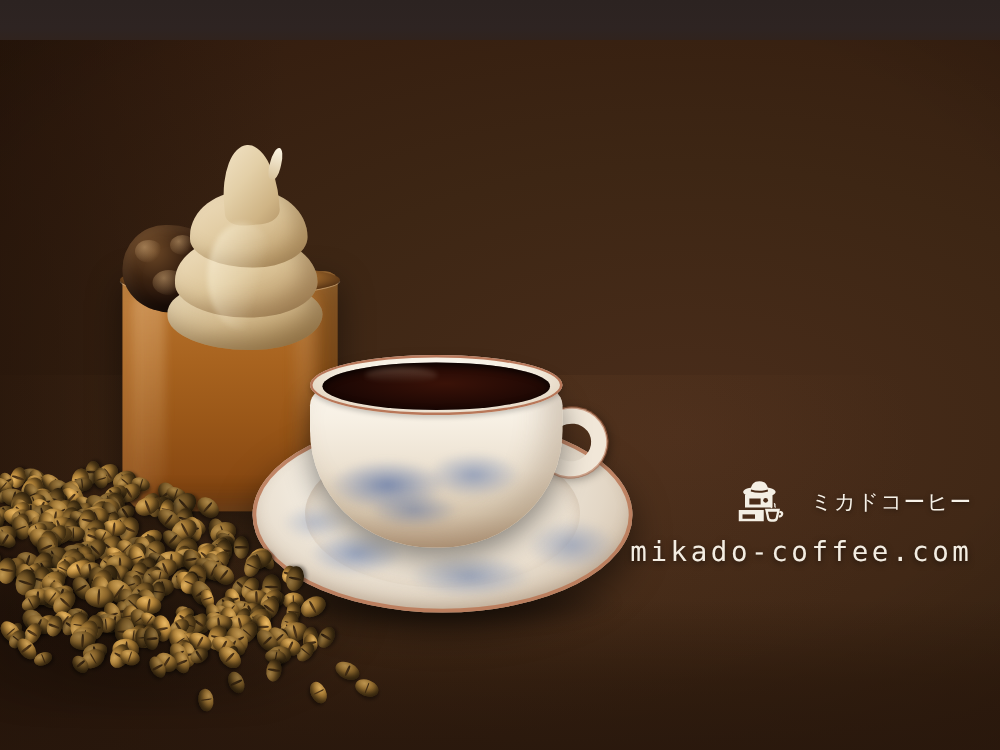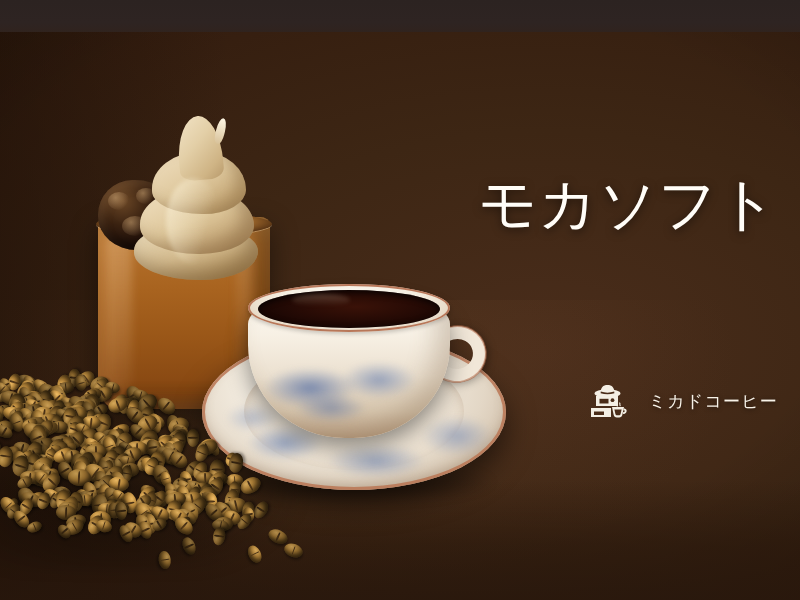--- a/index.html
+++ b/index.html
@@ -666,21 +666,20 @@
     <div class="cup-blue cb1"></div>
     <div class="cup-blue cb2"></div>
     <div class="cup-blue cb3"></div>
     <div class="cup-rim"></div>
     <div class="coffee"></div>
     <div class="coffee-gloss"></div>
     <div class="cup-rim-line"></div>
   </div>
 
   <div class="headline">
-    <span class="l2">モカソフト</span>
   </div>
 
   <div class="logo-row">
     <svg class="logo-mark" viewBox="0 0 40 38" aria-hidden="true">
 
       <ellipse cx="19.5" cy="11.5" rx="13" ry="4.2" fill="#f4efe4"></ellipse>
 
       <path d="M12.5 11.5 C12.5 5.5 15 3 19.5 3 C24 3 26.5 5.5 26.5 11.5 Z" fill="#f4efe4"></path>
       <path d="M12.8 9.6 C17 11 22 11 26.2 9.6 L26.4 11.2 C22 12.6 17 12.6 12.6 11.2 Z" fill="#4a2c18"></path>
 
@@ -694,14 +693,15 @@
       <path d="M24 25 L36 25 L34.3 33 C34 34.6 32.8 35.4 31.2 35.4 L28.8 35.4 C27.2 35.4 26 34.6 25.7 33 Z" fill="#f4efe4"></path>
       <path d="M26.4 27.4 L33.6 27.4 L32.6 32 C32.4 32.9 31.8 33.3 30.9 33.3 L29.1 33.3 C28.2 33.3 27.6 32.9 27.4 32 Z" fill="#4a2c18"></path>
       <path d="M35.6 26.6 C38.6 26.6 39.4 29 38 30.7 C37.1 31.8 35.8 32 35 31.9 L35.2 30.1 C35.9 30.2 36.8 29.9 36.8 29.1 C36.8 28.5 36.3 28.3 35.4 28.3 Z" fill="#f4efe4"></path>
 
       <path d="M28.6 21.4 C29.6 22.4 28.2 23.1 29.2 24.1" stroke="#f4efe4" stroke-width="1.1" fill="none" stroke-linecap="round"></path>
       <path d="M31.6 21.0 C32.6 22.0 31.2 22.7 32.2 23.7" stroke="#f4efe4" stroke-width="1.1" fill="none" stroke-linecap="round"></path>
     </svg>
     <span class="logo-kana">ミカドコーヒー</span>
   </div>
 
+  <div class="url">mikado-coffee.com</div>
 
 </div>
 
 </body></html>

